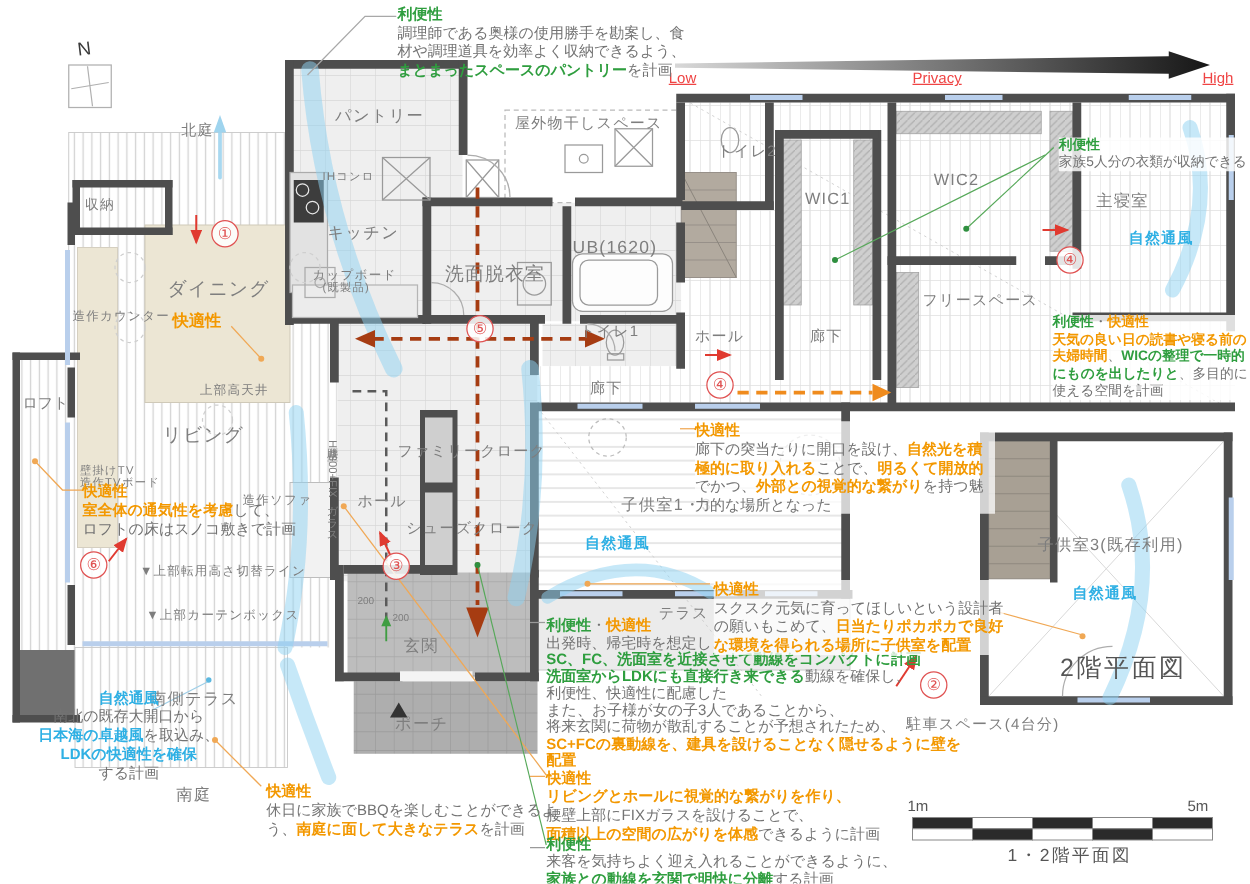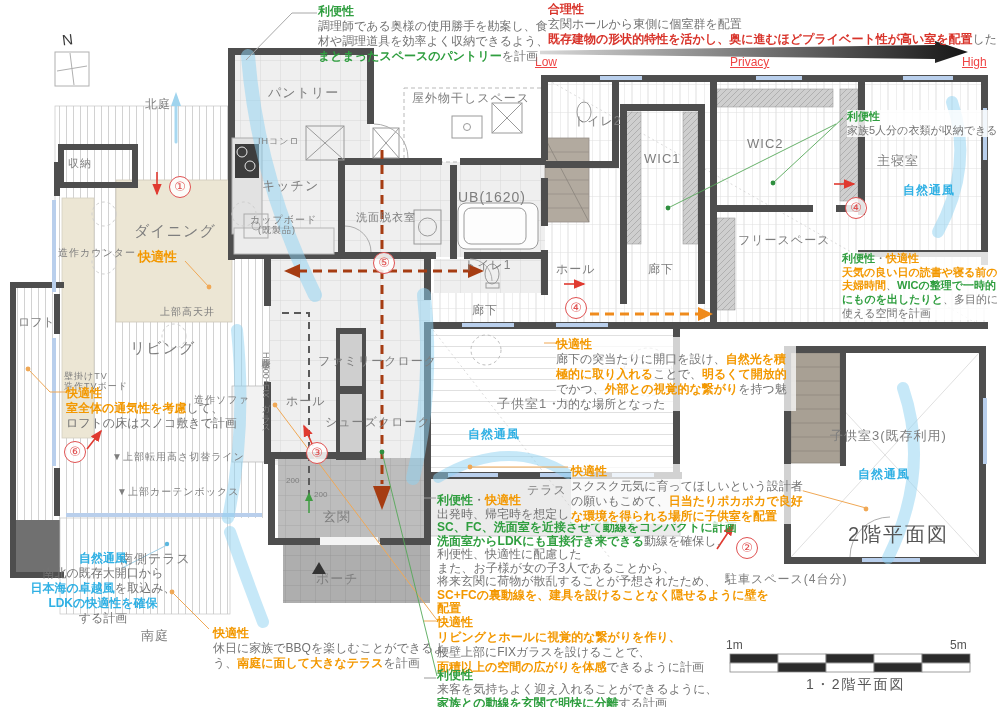--- a/index.html
+++ b/index.html
@@ -310,21 +310,21 @@
 <div class="axis-label" style="left:730px;top:55px">Privacy</div>
 <div class="axis-label" style="left:962px;top:55px">High</div>
 
 <div class="room" style="left:68px;top:156px;font-size:11px">収納</div>
 <div class="room" style="left:268px;top:84px;font-size:13px">パントリー</div>
 <div class="room" style="left:412px;top:90px;font-size:12px">屋外物干しスペース</div>
 <div class="room" style="left:258px;top:135px;font-size:9px">IHコンロ</div>
 <div class="room" style="left:262px;top:177px;font-size:13px">キッチン</div>
 <div class="room" style="left:250px;top:213px;font-size:10px">カップボード</div>
 <div class="room" style="left:258px;top:224px;font-size:9px">(既製品)</div>
-<div class="room" style="left:356px;top:210px;font-size:11px">洗面脱衣室</div>
+<div class="room" style="left:356px;top:210px;font-size:15px">洗面脱衣室</div>
 <div class="room" style="left:458px;top:189px;font-size:14px">UB(1620)</div>
 <div class="room" style="left:464px;top:257px;font-size:12px">トイレ1</div>
 <div class="room" style="left:574px;top:113px;font-size:12px">トイレ2</div>
 <div class="room" style="left:644px;top:151px;font-size:13px">WIC1</div>
 <div class="room" style="left:747px;top:136px;font-size:13px">WIC2</div>
 <div class="room" style="left:877px;top:152px;font-size:13px">主寝室</div>
 <div class="room" style="left:738px;top:232px;font-size:12px">フリースペース</div>
 <div class="room" style="left:648px;top:261px;font-size:12px">廊下</div>
 <div class="room" style="left:556px;top:261px;font-size:12px">ホール</div>
 <div class="room" style="left:472px;top:302px;font-size:12px">廊下</div>
@@ -366,23 +366,20 @@
 <div class="marker" style="left:169px;top:176px">①</div>
 <div class="marker" style="left:736px;top:537px">②</div>
 <div class="marker" style="left:306px;top:442px">③</div>
 <div class="marker" style="left:565px;top:297px">④</div>
 <div class="marker" style="left:845px;top:197px">④</div>
 <div class="marker" style="left:373px;top:252px">⑤</div>
 <div class="marker" style="left:64px;top:441px">⑥</div>
 
 <div class="ann" id="ann-pantry" style="left:318px;top:4px;width:240px"><span class="seg g b">利便性
 </span><span class="seg gy">調理師である奥様の使用勝手を勘案し、食材や調理道具を効率よく収納できるよう、</span><span class="seg g b">まとまったスペースのパントリー</span><span class="seg gy">を計画</span></div>
-<div class="ann" id="ann-rationality" style="left:548px;top:2px;width:450px"><span class="seg r b">合理性
-</span><span class="seg gy">玄関ホールから東側に個室群を配置
-</span><span class="seg r b">既存建物の形状的特性を活かし、奥に進むほどプライベート性が高い室を配置</span><span class="seg gy">した</span></div>
 <div class="ann" id="ann-closet" style="left:847px;top:110px;width:152px;background:rgba(255,255,255,.82);font-size:11px"><span class="seg g b">利便性
 </span><span class="seg gy">家族5人分の衣類が収納できる</span></div>
 <div class="ann" id="ann-wic" style="left:842px;top:252px;width:158px;background:rgba(255,255,255,.82);font-size:11px"><span class="seg g b">利便性</span><span class="seg gy">・</span><span class="seg o b">快適性
 </span><span class="seg o b">天気の良い日の読書や寝る前の夫婦時間</span><span class="seg gy">、</span><span class="seg g b">WICの整理で一時的にものを出したりと</span><span class="seg gy">、</span><span class="seg gy">多目的に使える空間を計画</span></div>
 <div class="ann" id="ann-ld-head" style="left:138px;top:249px;font-size:13px;color:#f39800;font-weight:700">快適性</div>
 <div class="ann" id="ann-loft" style="left:66px;top:386px;width:200px"><span class="seg o b">快適性
 </span><span class="seg o b">室全体の通気性を考慮</span><span class="seg gy">して、
 </span><span class="seg gy">ロフトの床はスノコ敷きで計画</span></div>
 <div class="ann" id="ann-windsw" style="left:12px;top:551px;width:182px;text-align:center"><span class="seg bl b">自然通風
 </span><span class="seg gy">南北の既存大開口から

